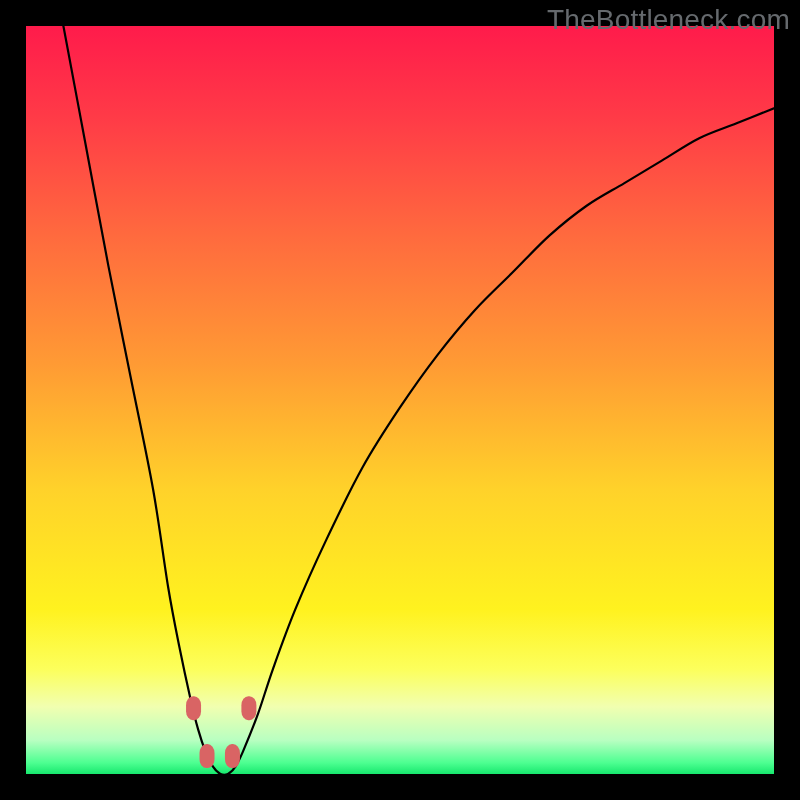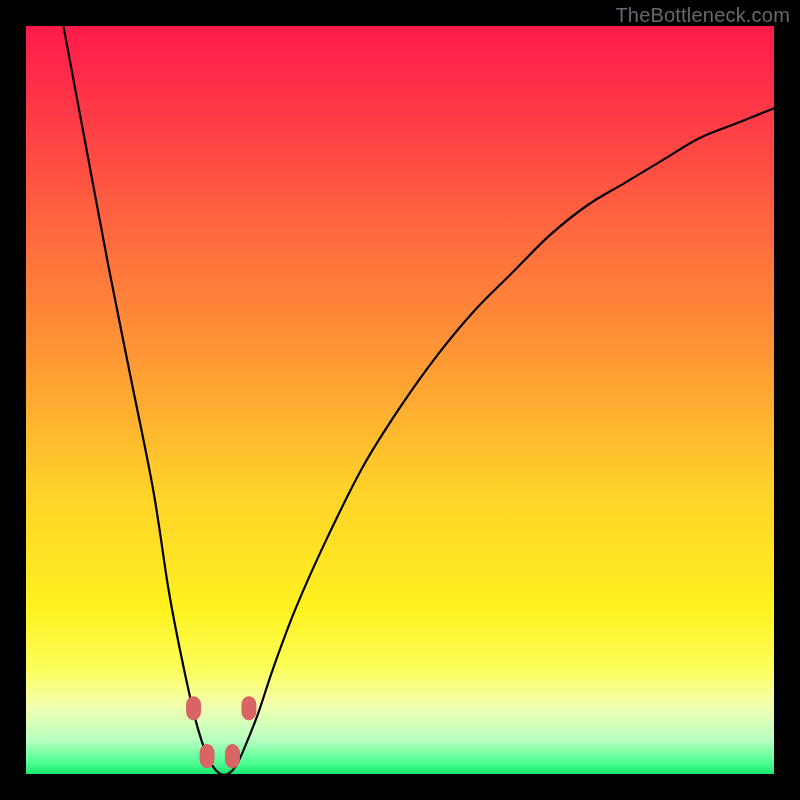--- a/index.html
+++ b/index.html
@@ -24,21 +24,21 @@
     left: 0;
     top: 0;
     width: 748px;
     height: 748px;
   }
   .watermark {
     position: absolute;
     top: 4px;
     right: 10px;
     color: #666a6e;
-    font-size: 20px;
+    font-size: 28px;
     font-weight: 500;
     letter-spacing: 0.2px;
     z-index: 10;
   }
 </style>
 </head>
 <body>
 
 <div class="watermark">TheBottleneck.com</div>
 

